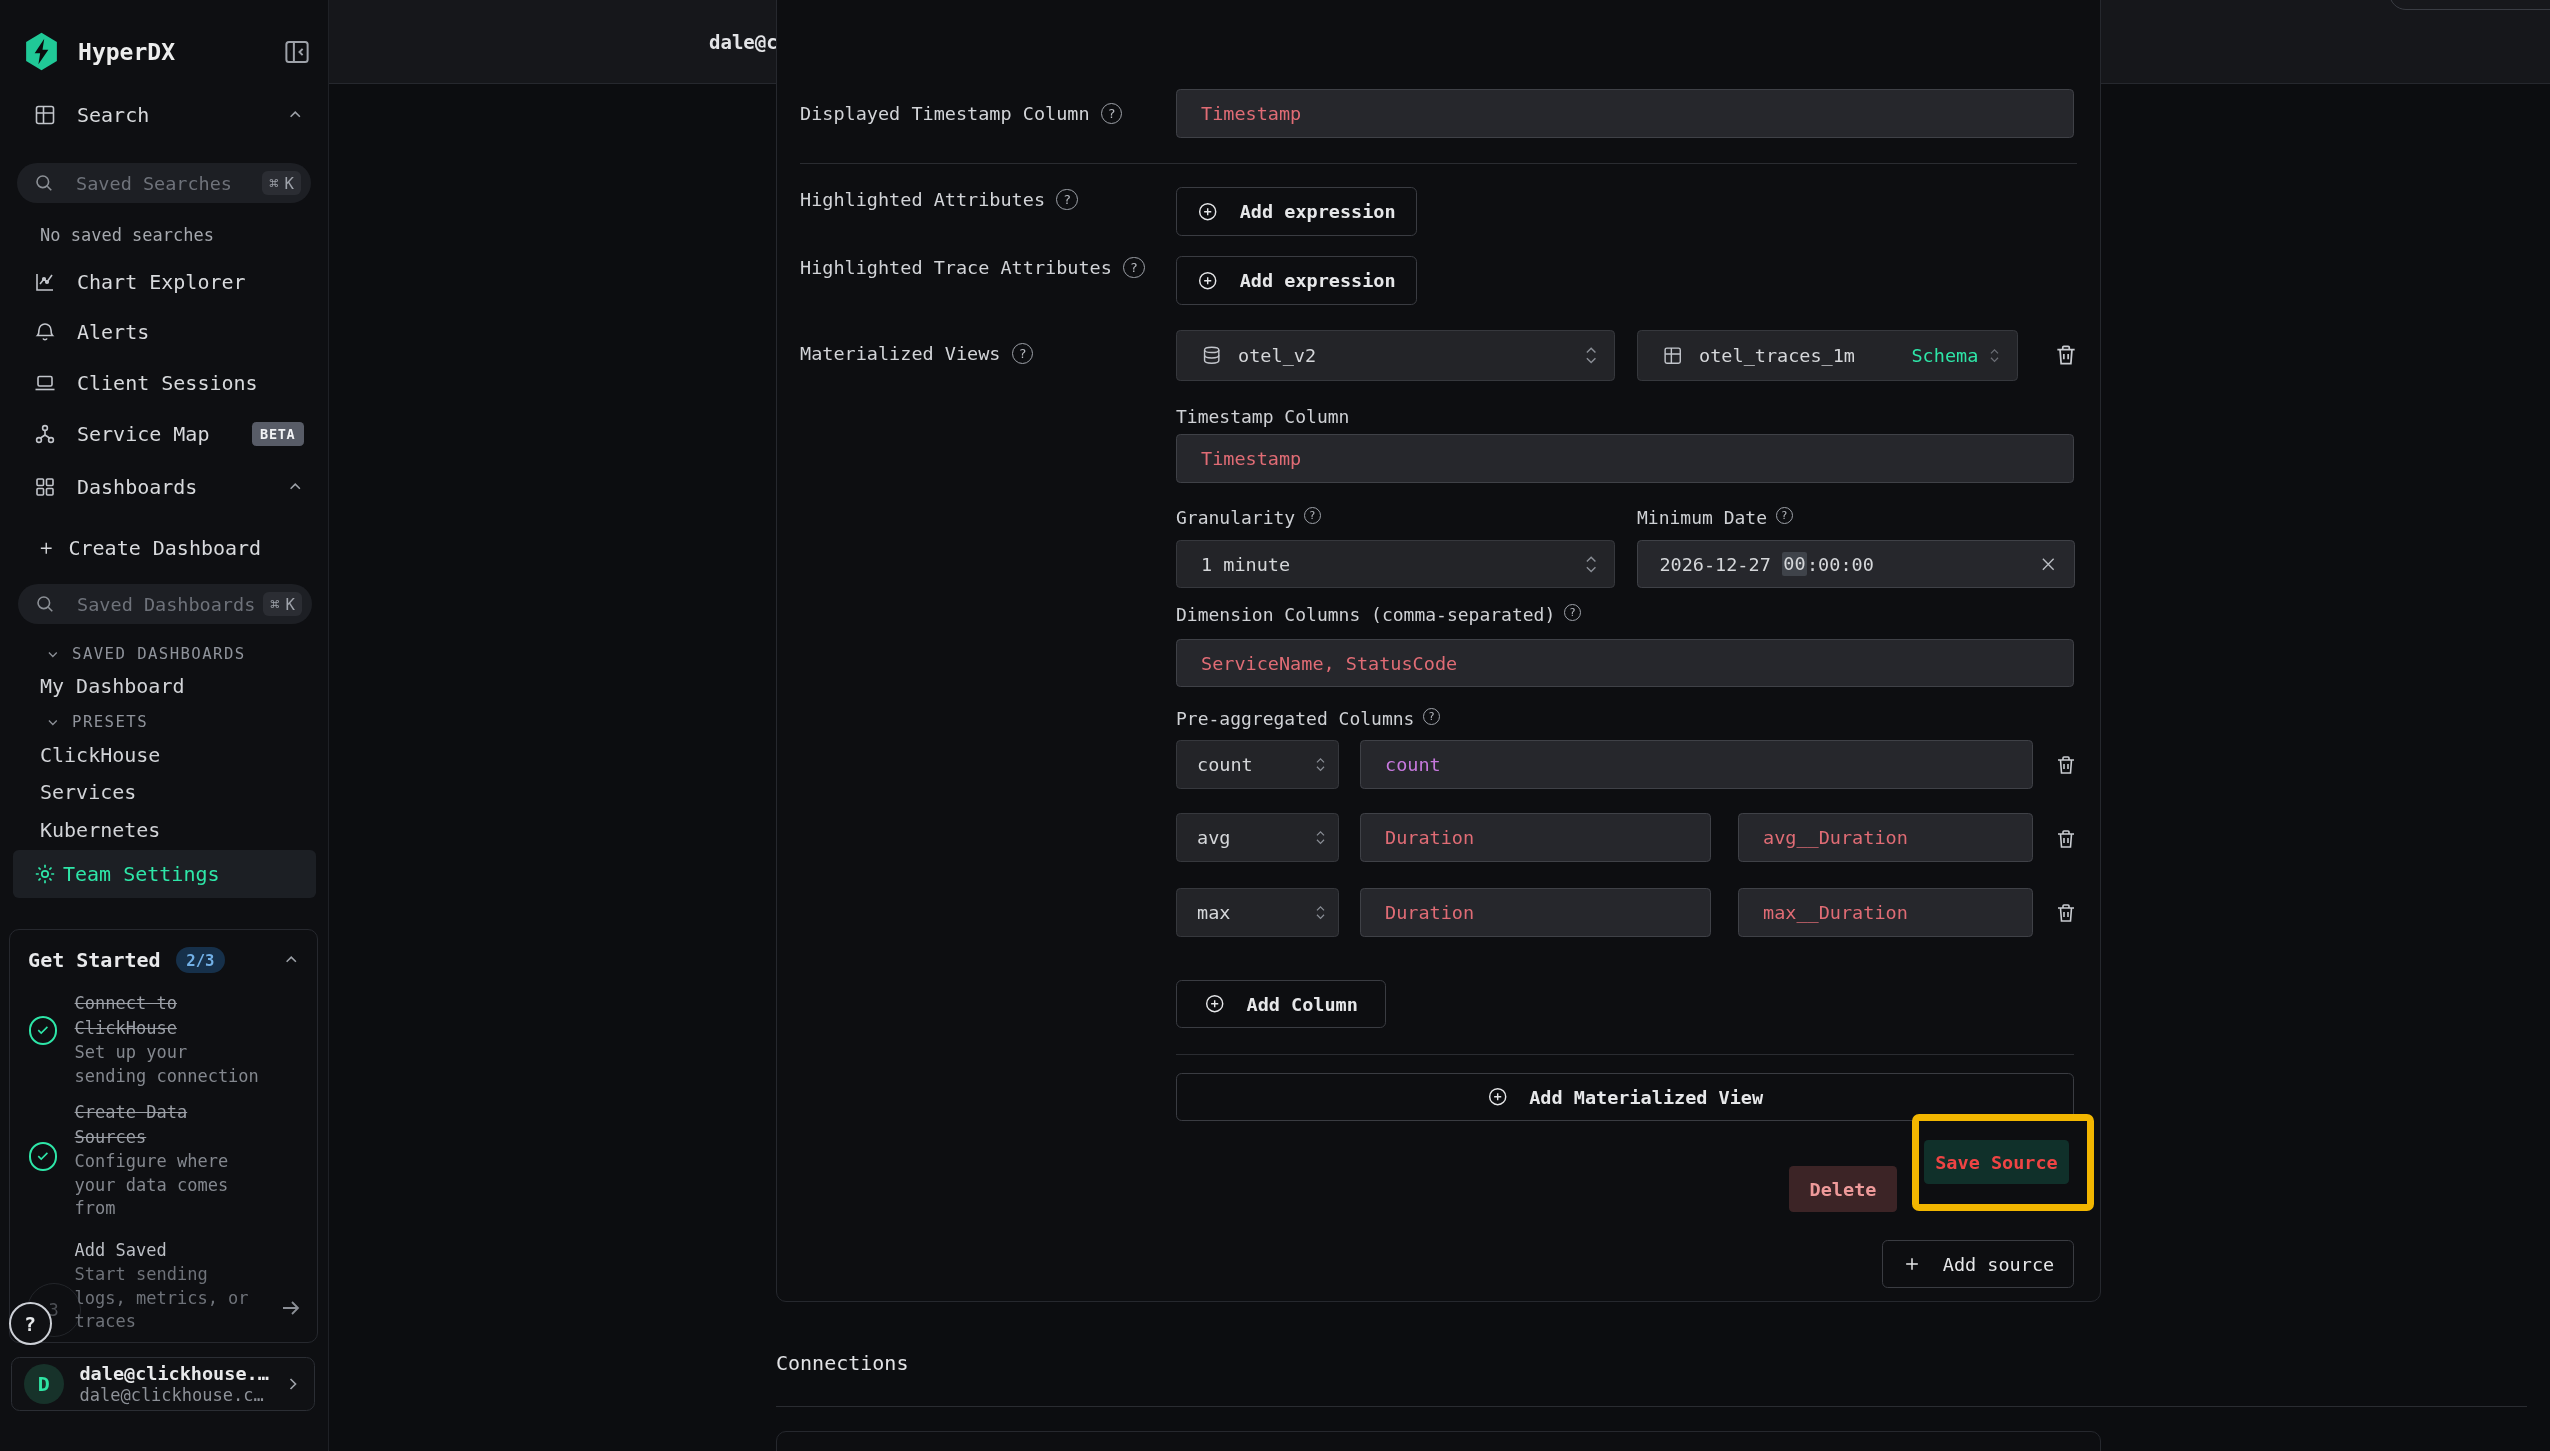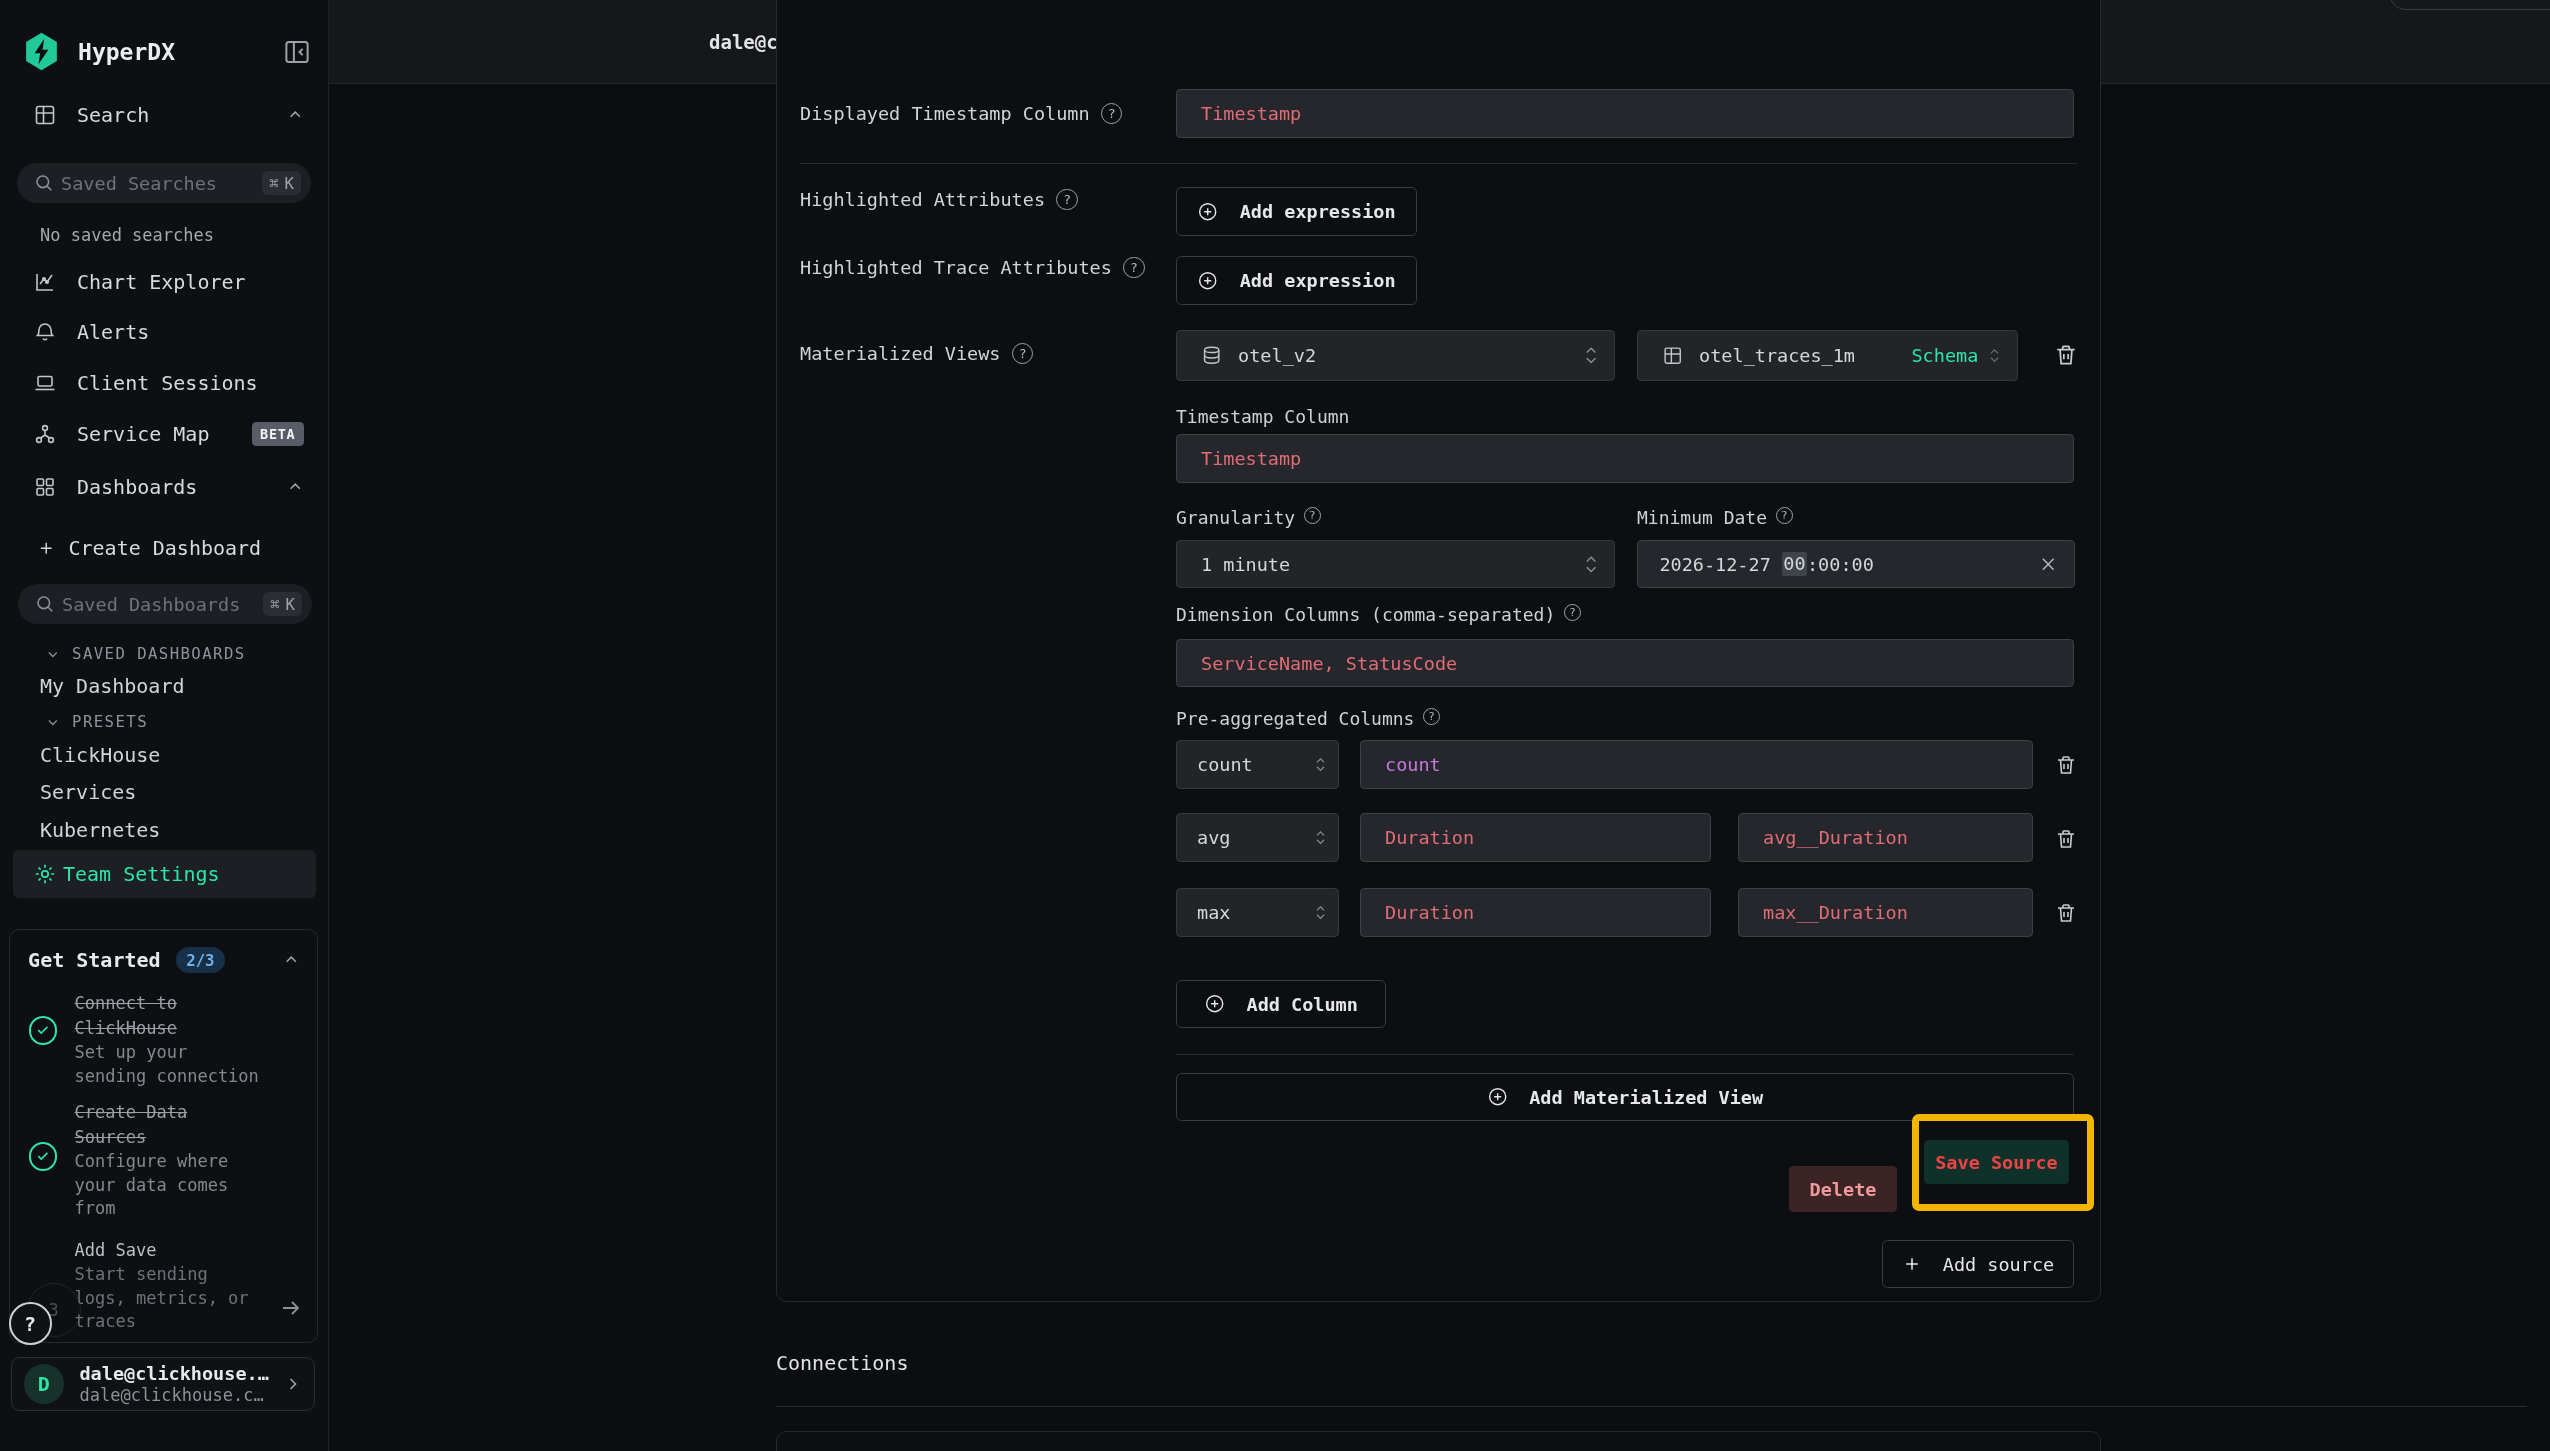--- a/index.html
+++ b/index.html
@@ -20,21 +20,21 @@
   #top-overlay { left:2060px; top:-24px; width:469px; height:34px;
     background:#17181c; border:0.7px solid #3a3d44; border-radius:17px; }
 
   
   #sidebar { left:0; top:0; width:329px; height:1451px;
     background:#0e0f12; border-right:0.7px solid #1f2126; z-index:3; }
   .sb-label { font-size:20px; color:#d8dadd; }
   .sb-icon { color:#c2c5cb; display:inline-flex; }
   .pill { background:#1d1f24; border-radius:20px; height:40px; display:flex;
     align-items:center; padding:0 10px 0 15.7px; }
-  .pill .ph { color:#6e727a; font-size:18.5px; margin-left:7px; flex:1; }
+  .pill .ph { color:#6e727a; font-size:18.5px; margin-left:22px; flex:1; }
   .kbd { background:#2b2d33; color:#9fa3ab; border-radius:5.7px; font-size:15.7px;
     padding:2.9px 7.1px; display:flex; gap:5.7px; align-items:center; }
   .sect { font-size:15.7px; letter-spacing:1.4px; color:#8f939b; display:flex; gap:11.4px; align-items:center;}
   .sect-item { font-size:20px; color:#d2d4d8; }
   .beta { background:#585c67; color:#f2f3f5; font-size:13.5px; font-weight:bold;
     letter-spacing:0.7px; border-radius:4.3px; padding:3.6px 8.6px; }
   #team-settings { left:13px; top:850px; width:303px; height:48px; background:#1c1f24;
     border-radius:5.7px; display:flex; align-items:center; gap:6px; padding-left:20px;
     color:#2ee6a8; font-size:20px; }
   
@@ -541,21 +541,21 @@
       <div class="abs" style="left:65px; top:170px; width:214px;">
         <div class="gs-item-title strike">Create Data
 Sources</div>
         <div class="gs-desc">Configure where
 your data comes
 from</div>
       </div>
 
       <div class="abs" id="gs-step3" style="left:17px; top:353px;">3</div>
       <div class="abs" style="left:65px; top:308px; width:200px;">
-        <div class="gs-item-title" style="color:#bcbfc5;">Add Save</div>
+        <div class="gs-item-title" style="color:#bcbfc5;">Add Saved</div>
         <div class="gs-desc" style="color:#6e7279;">Start sending
 logs, metrics, or
 traces</div>
       </div>
       <div class="abs" style="left:269px; top:366px;">
         <svg width="24" height="24" viewBox="0 0 24 24" fill="none" stroke="#8b8f96" stroke-width="1.8">
             <path d="M4 12h15M13 6l6 6-6 6"></path>
           </svg>
       </div>
     </div>

